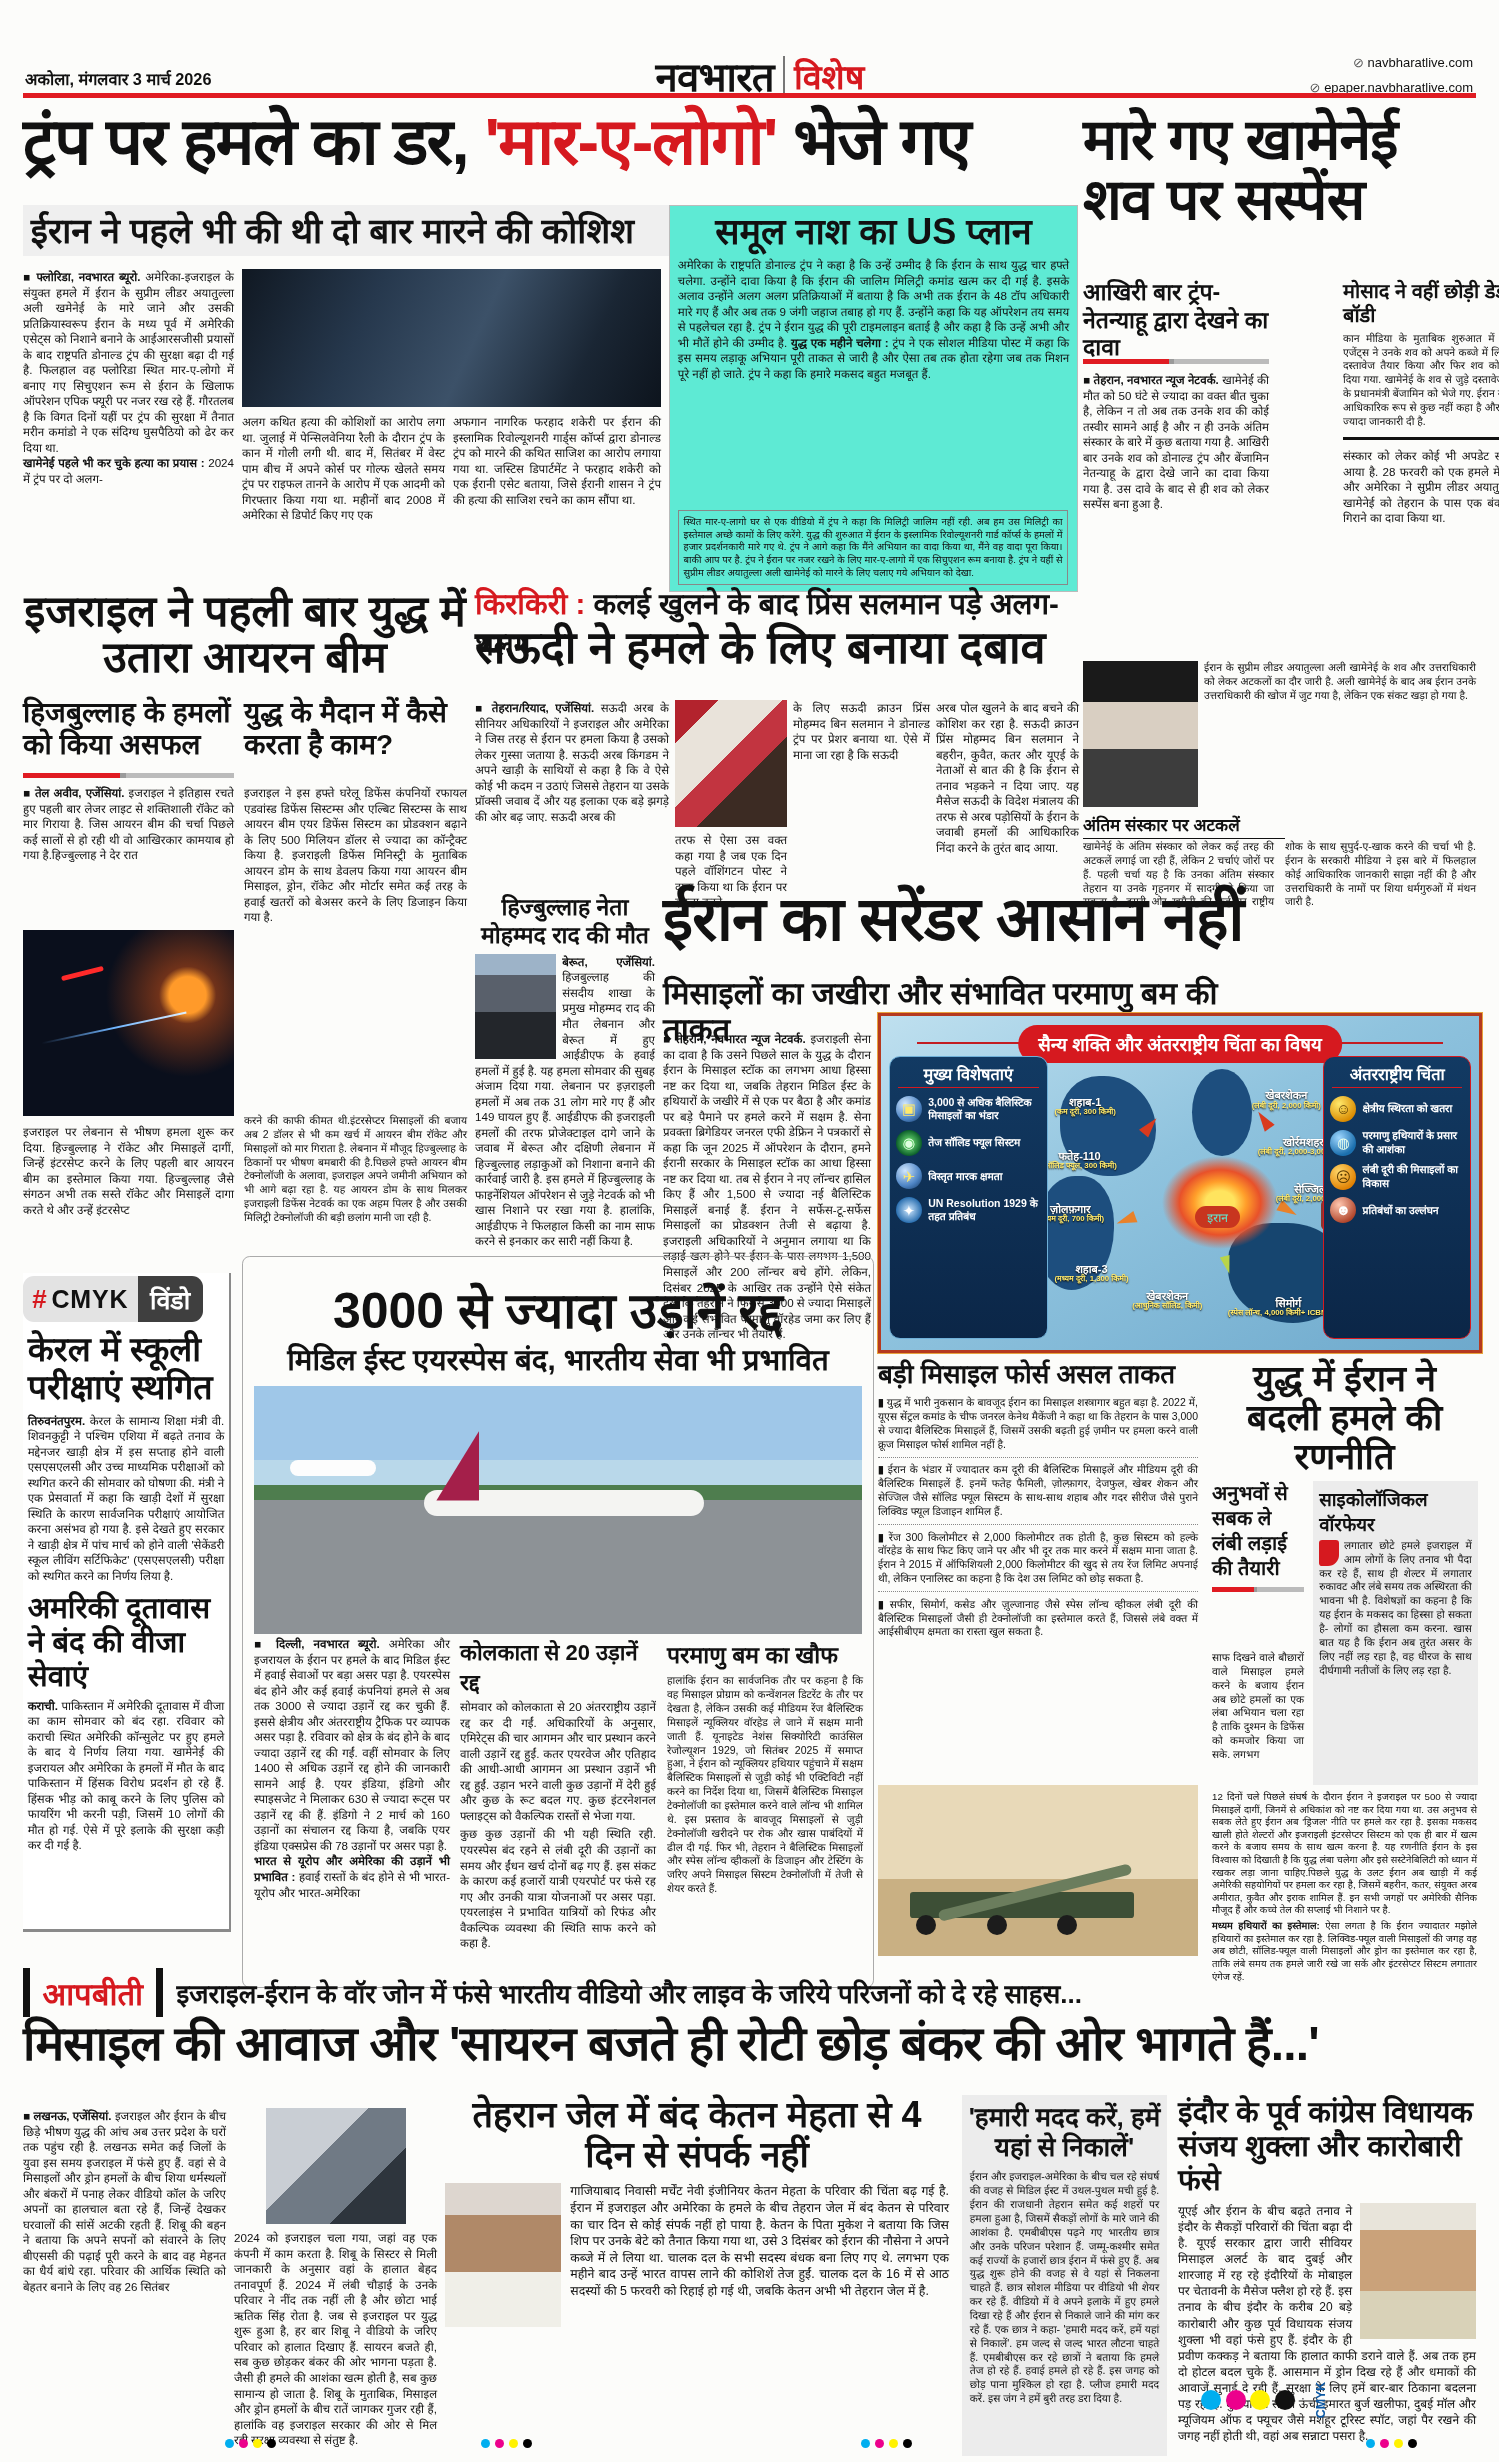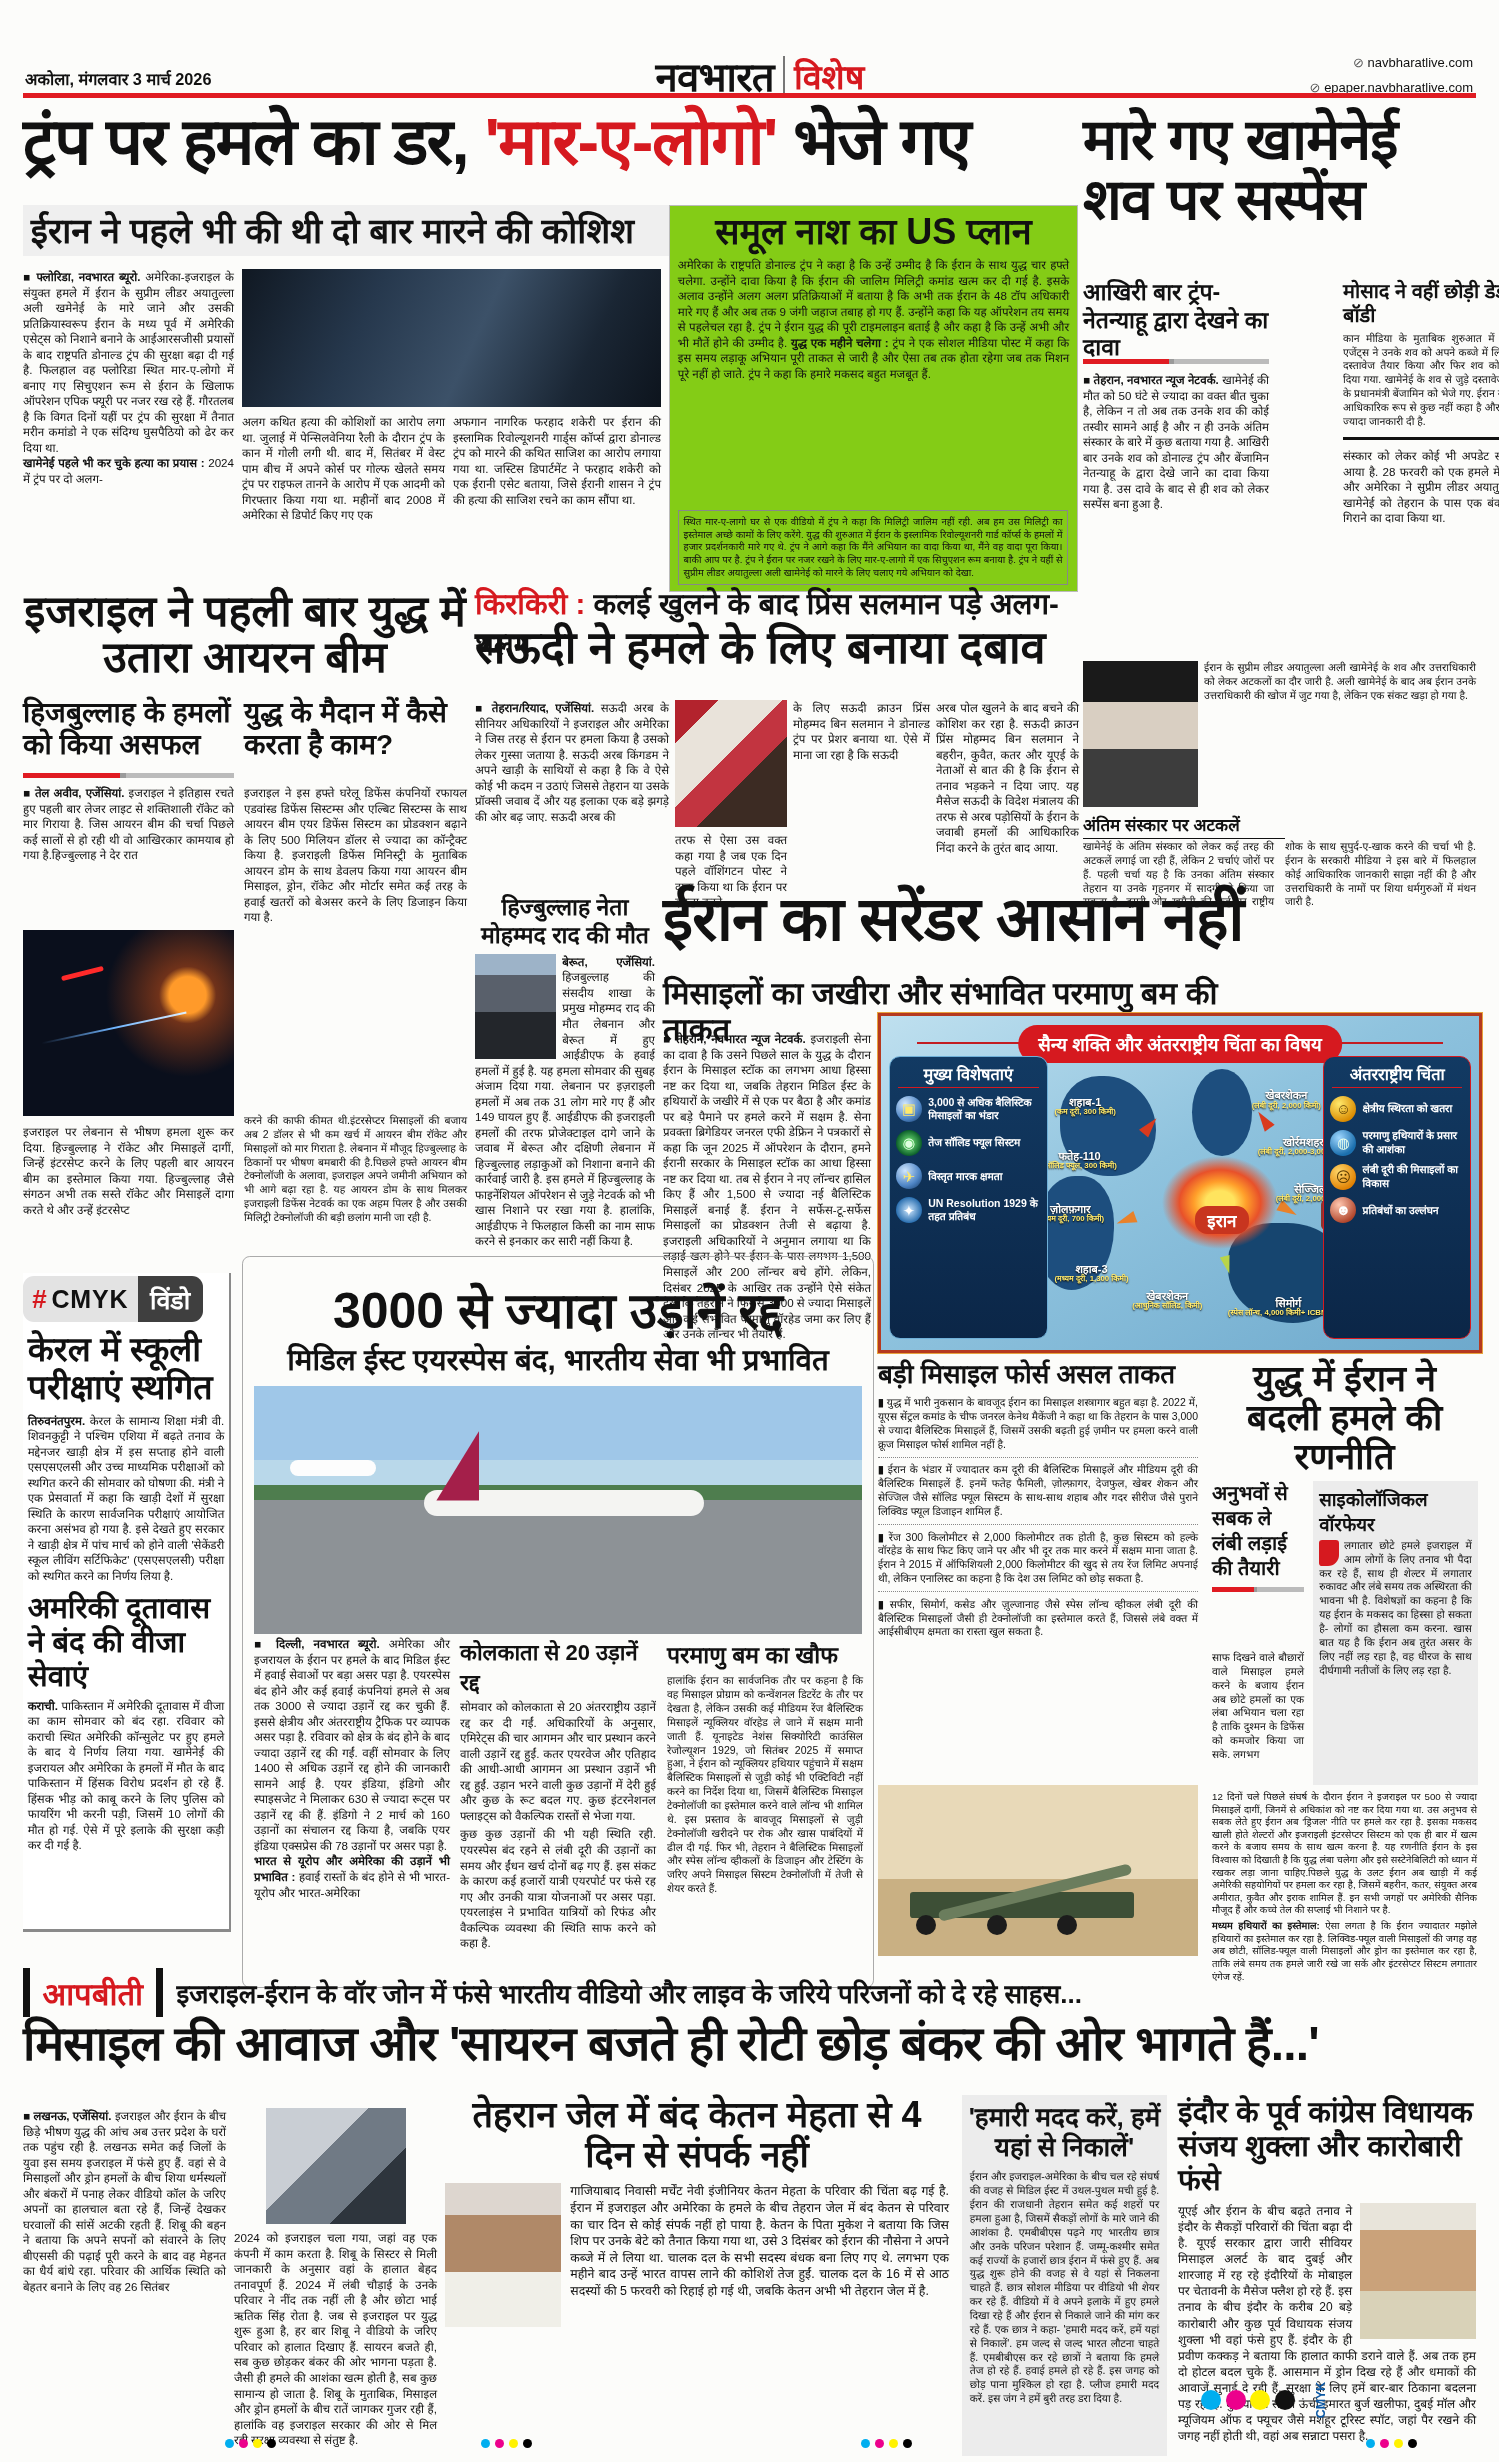--- a/index.html
+++ b/index.html
@@ -52,21 +52,21 @@
   </div>
 
   <div class="abs bt" style="left:23px;top:269px;width:211px;height:309px;">
     <p><b>■ </b><b>फ्लोरिडा, नवभारत ब्यूरो.</b> <span>अमेरिका-इजराइल के संयुक्त हमले में ईरान के सुप्रीम लीडर अयातुल्ला अली खमेनेई के मारे जाने और उसकी प्रतिक्रियास्वरूप ईरान के मध्य पूर्व में अमेरिकी एसेट्स को निशाने बनाने के आईआरसजीसी प्रयासों के बाद राष्ट्रपति डोनाल्ड ट्रंप की सुरक्षा बढ़ा दी गई है. फिलहाल वह फ्लोरिडा स्थित मार-ए-लोगो में बनाए गए सिचुएशन रूम से ईरान के खिलाफ ऑपरेशन एपिक फ्यूरी पर नजर रख रहे हैं. गौरतलब है कि विगत दिनों यहीं पर ट्रंप की सुरक्षा में तैनात मरीन कमांडो ने एक संदिग्ध घुसपैठियो को ढेर कर दिया था.</span></p>
     <p><b>खामेनेई पहले भी कर चुके हत्या का प्रयास :</b> <span>2024 में ट्रंप पर दो अलग-</span></p>
   </div>
   <div class="abs photo" style="left:242px;top:269px;width:419px;height:138px;background:linear-gradient(115deg,#101822 0%,#26384d 30%,#3c5168 55%,#1a2634 80%,#0d141d 100%);"></div>
   <p class="abs bt" style="left:242px;top:414px;width:203px;height:160px;">अलग कथित हत्या की कोशिशों का आरोप लगा था. जुलाई में पेन्सिलवेनिया रैली के दौरान ट्रंप के कान में गोली लगी थी. बाद में, सितंबर में वेस्ट पाम बीच में अपने कोर्स पर गोल्फ खेलते समय ट्रंप पर राइफल तानने के आरोप में एक आदमी को गिरफ्तार किया गया था. महीनों बाद 2008 में अमेरिका से डिपोर्ट किए गए एक</p>
   <p class="abs bt" style="left:453px;top:414px;width:208px;height:160px;">अफगान नागरिक फरहाद शकेरी पर ईरान की इस्लामिक रिवोल्यूशनरी गार्ड्स कॉर्प्स द्वारा डोनाल्ड ट्रंप को मारने की कथित साजिश का आरोप लगाया गया था. जस्टिस डिपार्टमेंट ने फरहाद शकेरी को एक ईरानी एसेट बताया, जिसे ईरानी शासन ने ट्रंप की हत्या की साजिश रचने का काम सौंपा था.</p>
 
-  <div class="abs" style="left:669px;top:205px;width:407px;height:385px;border:0.8px solid #bbb;background:#84cc16;">
+  <div class="abs" style="left:669px;top:205px;width:407px;height:385px;border:0.8px solid #bbb;background:#5eead4;">
     <h2 class="hl-l" style="text-align:center;margin:6.2px 4.7px 4.7px;font-size:36px;">समूल नाश का US प्लान</h2>
     <p class="bt" style="margin:3.1px 7.8px;">
       <span>अमेरिका के राष्ट्रपति डोनाल्ड ट्रंप ने कहा है कि उन्हें उम्मीद है कि ईरान के साथ युद्ध चार हफ्ते चलेगा. उन्होंने दावा किया है कि ईरान की जालिम मिलिट्री कमांड खत्म कर दी गई है. इसके अलाव उन्होंने अलग अलग प्रतिक्रियाओं में बताया है कि अभी तक ईरान के 48 टॉप अधिकारी मारे गए हैं और अब तक 9 जंगी जहाज तबाह हो गए हैं. उन्होंने कहा कि यह ऑपरेशन तय समय से पहलेचल रहा है. ट्रंप ने ईरान युद्ध की पूरी टाइमलाइन बताई है और कहा है कि उन्हें अभी और भी मौतें होने की उम्मीद है.</span>
       <b>युद्ध एक महीने चलेगा :</b>
       <span>ट्रंप ने एक सोशल मीडिया पोस्ट में कहा कि इस समय लड़ाकू अभियान पूरी ताकत से जारी है और ऐसा तब तक होता रहेगा जब तक मिशन पूरे नहीं हो जाते. ट्रंप ने कहा कि हमारे मकसद बहुत मजबूत हैं.</span>
     </p>
     <p class="btx" style="position:absolute;left:7.8px;bottom:6.2px;width:379px;border:1.6px solid #888;padding:4.7px;">स्थित मार-ए-लागो घर से एक वीडियो में ट्रंप ने कहा कि मिलिट्री जालिम नहीं रही. अब हम उस मिलिट्री का इस्तेमाल अच्छे कामों के लिए करेंगे. युद्ध की शुरुआत में ईरान के इस्लामिक रिवोल्यूशनरी गार्ड कॉर्प्स के हमलों में हजार प्रदर्शनकारी मारे गए थे. ट्रंप ने आगे कहा कि मैंने अभियान का वादा किया था, मैंने वह वादा पूरा किया। बाकी आप पर है. ट्रंप ने ईरान पर नजर रखने के लिए मार-ए-लागो में एक सिचुएशन रूम बनाया है. ट्रंप ने यहीं से सुप्रीम लीडर अयातुल्ला अली खामेनेई को मारने के लिए चलाए गये अभियान को देखा.</p>
   </div>
 
   <h1 class="abs" style="left:1083px;top:110px;width:393px;font-weight:bold;font-size:57px;line-height:1.05;letter-spacing:-0.8px;">मारे गए खामेनेई शव पर सस्पेंस</h1>
@@ -129,21 +129,21 @@
   <div class="abs" style="left:878px;top:1013px;width:598px;height:334px;border:3.1px solid #b5391f;outline:1.6px solid #e7a23c;background:linear-gradient(150deg,#bfe0ef 0%,#8fc3de 45%,#6ea9cc 100%);">
     <div class="abs" style="left:6%;top:26px;width:88%;height:2.3px;background:#c21d22;"></div>
     <div class="abs" style="left:50%;top:9.3px;transform:translateX(-50%);background:#d6191f;color:#fff;font-weight:bold;font-size:18.6px;padding:6.2px 20px;border-radius:23px;white-space:nowrap;">सैन्य शक्ति और अंतरराष्ट्रीय चिंता का विषय</div>
 
     <div class="abs" style="left:30%;top:18%;width:16%;height:30%;background:#1d4e7e;border-radius:45% 60% 50% 55%;"></div>
     <div class="abs" style="left:26%;top:48%;width:13%;height:34%;background:#1d4e7e;border-radius:55% 45% 60% 50%;"></div>
     <div class="abs" style="left:52%;top:16%;width:10%;height:26%;background:#1d4e7e;border-radius:50%;"></div>
     <div class="abs" style="left:58%;top:62%;width:20%;height:30%;background:#16456f;border-radius:40% 55% 50% 60%;"></div>
 
     <div class="abs" style="left:47%;top:42%;width:116px;height:93px;background:radial-gradient(closest-side,#ffe45e 0 25%,#ff9e2a 45%,#e8512a 70%,rgba(232,81,42,0));border-radius:50%;"></div>
-    <div class="abs" style="left:52.5%;top:57%;background:#c8351f;color:#ffffff;font-weight:bold;font-size:17px;padding:2.3px 12.4px;border-radius:12.4px;">इरान</div>
+    <div class="abs" style="left:52.5%;top:57%;background:#c8351f;color:#5eead4;font-weight:normal;font-size:12px;padding:2.3px 12.4px;border-radius:12.4px;">इरान</div>
 
     <div class="arrow" style="left:44%;top:30%;border-width:0 6.2px 20px 6.2px;border-color:transparent transparent #d93a1e transparent;transform:rotate(40deg);"></div>
     <div class="arrow" style="left:63%;top:28%;border-width:0 6.2px 20px 6.2px;border-color:transparent transparent #d93a1e transparent;transform:rotate(-35deg);"></div>
     <div class="arrow" style="left:40%;top:58%;border-width:0 6.2px 20px 6.2px;border-color:transparent transparent #e8812a transparent;transform:rotate(-110deg);"></div>
     <div class="arrow" style="left:67%;top:55%;border-width:0 6.2px 20px 6.2px;border-color:transparent transparent #e8812a transparent;transform:rotate(120deg);"></div>
     <div class="arrow" style="left:57%;top:72%;border-width:0 5.4px 18.6px 5.4px;border-color:transparent transparent #b8d44a transparent;transform:rotate(165deg);"></div>
 
     <div class="mlabel" style="left:29%;top:24%;"><span>शहाब-1</span><span class="spec">(कम दूरी, 300 किमी)</span></div>
     <div class="mlabel" style="left:27%;top:40%;"><span>फतेह-110</span><span class="spec">(सॉलिड फ्यूल, 300 किमी)</span></div>
     <div class="mlabel" style="left:26%;top:56%;"><span>ज़ोलफ़गार</span><span class="spec">(मध्यम दूरी, 700 किमी)</span></div>

